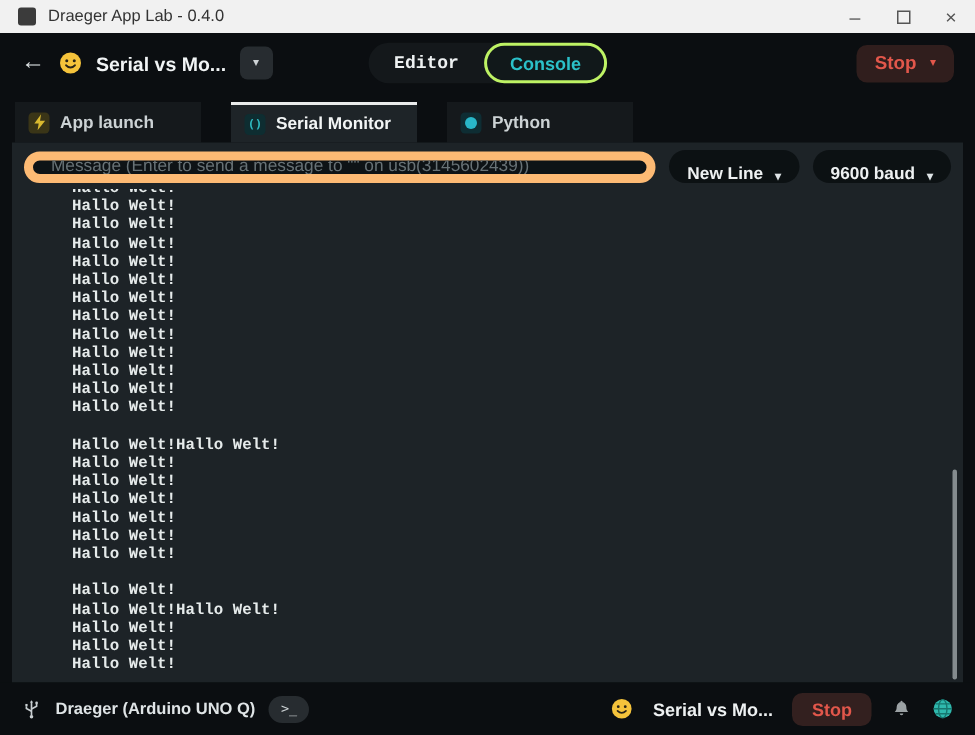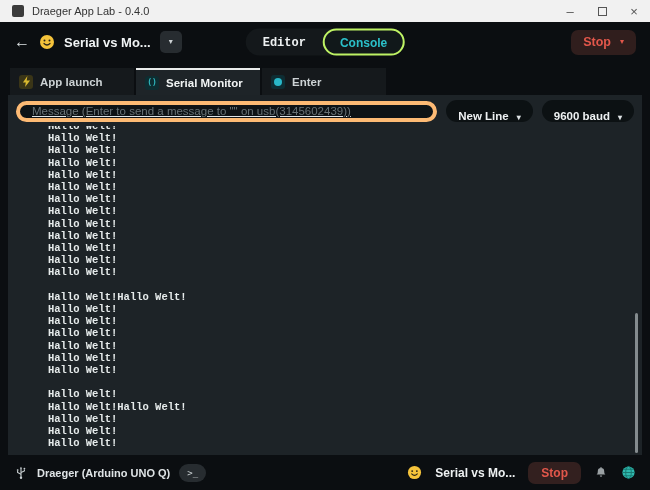--- a/index.html
+++ b/index.html
@@ -28,33 +28,33 @@
   .header-center { position:absolute; left:50%; top:50%; transform:translate(-50%,-50%); }
   .seg { display:flex; align-items:center; background:#14181b; border-radius:16px; height:27px; }
   .seg-editor { padding:0 17px; color:#eef1f2; font-size:12px; font-weight:bold;font-family:Liberation Mono, monospace; }
   .seg-console { height:27px; border:2px solid #bef264; border-radius:16px; display:flex; align-items:center; padding:0 15px; color:#2bc0c9; font-size:12px; font-weight:bold; background:#11181a; }
   .header-stop { margin-left:auto; display:flex; align-items:center; gap:9px; background:#301e1d; border-radius:7px; height:25px; padding:0 12px; }
   .header-stop .lbl { color:#e2574b; font-weight:bold; font-size:12.5px; }
   .chev { font-size:8px; line-height:1; }
   .header-stop .chev { color:#e2574b; }
 
   
-  .tabbar { display:flex; gap:2px; padding:6px 0 0 10px; height:33px; }
+  .tabbar { display:flex; gap:20px; padding:6px 0 0 10px; height:33px; }
   .tab { width:124px; height:27px; display:flex; align-items:center; gap:7px; padding-left:9px; background:#15191c; font-size:11.5px; font-weight:bold; color:#ccd2d4; }
   .tab.active { background:#1e2428; border-top:2px solid #e9ebeb; color:#f2f5f5; }
   .tab-ico { width:14px; height:14px; border-radius:3px; display:flex; align-items:center; justify-content:center; flex:none; }
   .ico-launch { background:#3a3517; }
   .ico-serial { background:#0e2d31; color:#2fb9c0; font-size:8px; font-family:"DejaVu Sans Mono", monospace; font-weight:bold; }
   .ico-python { background:#0e2d33; }
   .py-dot { width:8px; height:8px; border-radius:50%; background:#29b7c8; }
 
   
   .panel { position:absolute; left:8px; right:8px; top:95px; bottom:35px; background:#1d2327; }
   .input-row { display:flex; align-items:center; gap:9px; padding:5px 8px 0 8px; }
-  .msg-input { flex:1; height:21px; background:#0e1316; border:4px solid #fdba74; border-radius:11px; color:#dfe4e6; font-size:11.5px; padding:0 12px; outline:none; font-family:"Liberation Sans", sans-serif;text-decoration:underline; }
+  .msg-input { flex:1; height:21px; background:#0e1316; border:6px solid #fdba74; border-radius:11px; color:#dfe4e6; font-size:11.5px; padding:0 12px; outline:none; font-family:"Liberation Sans", sans-serif; }
   .msg-input::placeholder { color:#68727 6; color:#687276; }
   .dd-btn { height:22px; padding:0 12px; background:#0c1113; border-radius:11px; display:flex; align-items:flex-end; gap:8px; color:#eef1f2; font-size:11.5px; font-weight:bold; flex:none; }
   .dd-btn .chev { color:#dfe4e6; }
 
   .console-view { position:absolute; left:0; right:0; top:31px; bottom:0; overflow:hidden; }
   .console-output { margin-top:-6px; padding-left:40px; font-family:Liberation Mono, monospace; font-size:10.5px; font-weight:bold; line-height:12.2px; color:#e6ebeb; white-space:pre; }
   .scroll-thumb { position:absolute; right:4px; top:218px; width:3px; height:140px; background:#848b8e; border-radius:2px; }
 
   
   .statusbar { position:absolute; left:0; right:0; bottom:0; height:35px; display:flex; align-items:center; padding:0 14px; gap:9px; background:#0b0e11; }
@@ -116,21 +116,21 @@
     <span>App launch</span>
   </div>
   <div class="tab active">
     <span class="tab-ico ico-serial">()</span>
     <span>Serial Monitor</span>
   </div>
   <div class="tab">
     <span class="tab-ico ico-python">
         <span class="py-dot"></span>
       </span>
-    <span>Enter</span>
+    <span>Python</span>
   </div>
 </div>
 
 <div class="panel">
   <div class="input-row">
     <input class="msg-input" type="text" placeholder="Message (Enter to send a message to &quot;&quot; on usb(3145602439))" style="">
     <div class="dd-btn">
       <span>New Line</span>
       <span class="chev">▾</span>
     </div>

